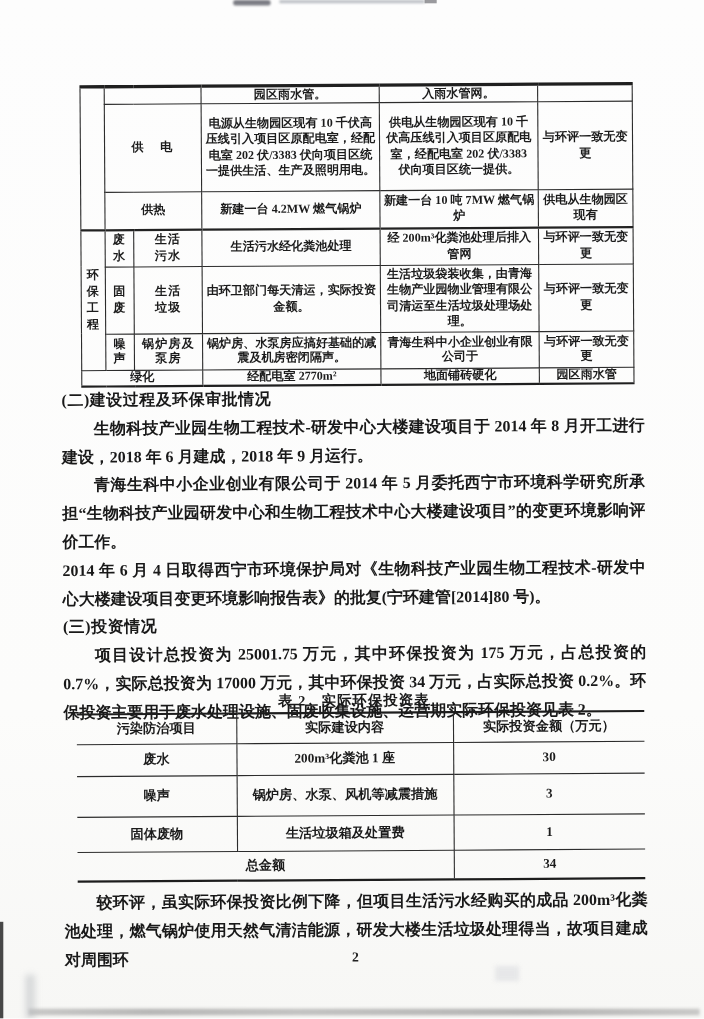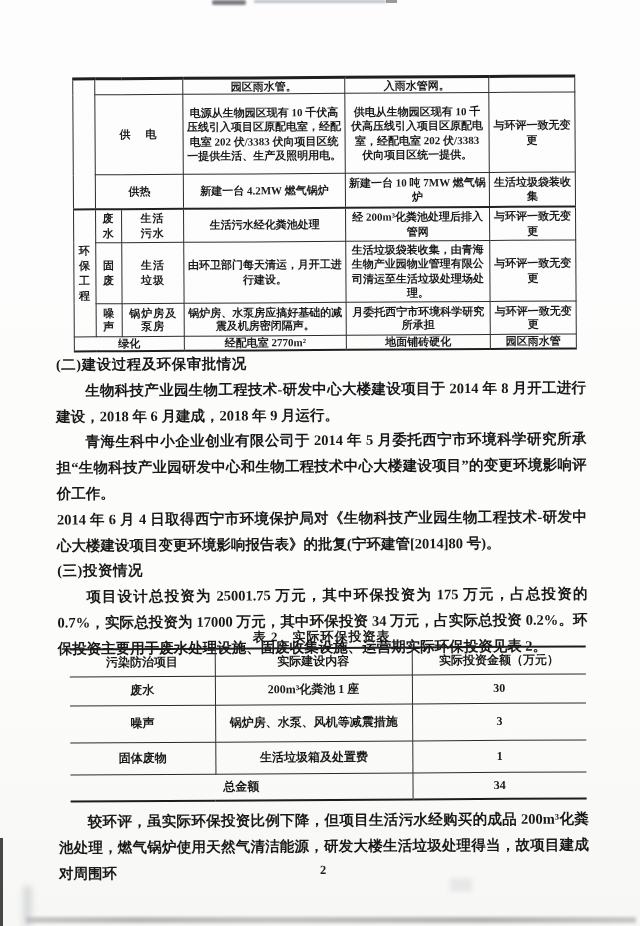--- a/index.html
+++ b/index.html
@@ -111,51 +111,51 @@
       <tr style="height:80px">
         <td colspan="2" class="rowlabel">供　电</td>
         <td>电源从生物园区现有 10 千伏高压线引入项目区原配电室，经配电室 202 伏/3383 伏向项目区统一提供生活、生产及照明用电。</td>
         <td>供电从生物园区现有 10 千伏高压线引入项目区原配电室，经配电室 202 伏/3383 伏向项目区统一提供。</td>
         <td>与环评一致无变更</td>
       </tr>
       <tr style="height:34px">
         <td colspan="2">供热</td>
         <td>新建一台 4.2MW 燃气锅炉</td>
         <td>新建一台 10 吨 7MW 燃气锅炉</td>
-        <td>生活垃圾袋装收集</td>
+        <td>供电从生物园区现有</td>
       </tr>
       <tr class="env-start" style="height:31px">
         <td rowspan="3" class="v">环
 保
 工
 程</td>
         <td class="v">废
 水</td>
         <td class="v">生活
 污水</td>
         <td>生活污水经化粪池处理</td>
         <td>经 200m³化粪池处理后排入管网</td>
         <td>与环评一致无变更</td>
       </tr>
       <tr style="height:59px">
         <td class="v">固
 废</td>
         <td class="v">生活
 垃圾</td>
-        <td>由环卫部门每天清运，月开工进行建设。</td>
+        <td>由环卫部门每天清运，实际投资金额。</td>
         <td>生活垃圾袋装收集，由青海生物产业园物业管理有限公司清运至生活垃圾处理场处理。</td>
         <td>与环评一致无变更</td>
       </tr>
       <tr style="height:33px">
         <td class="v tight">噪
 声</td>
         <td class="v tight">锅炉房及
 泵房</td>
         <td class="tight">锅炉房、水泵房应搞好基础的减震及机房密闭隔声。</td>
-        <td class="tight">月委托西宁市环境科学研究所承担</td>
+        <td class="tight">青海生科中小企业创业有限公司于</td>
         <td class="tight">与环评一致无变更</td>
       </tr>
       <tr class="last" style="height:15px">
         <td colspan="3" class="tight">绿化</td>
         <td class="tight">经配电室 2770m²</td>
         <td class="tight">地面铺砖硬化</td>
         <td class="tight">园区雨水管</td>
       </tr>
     </tbody>
       </table>

